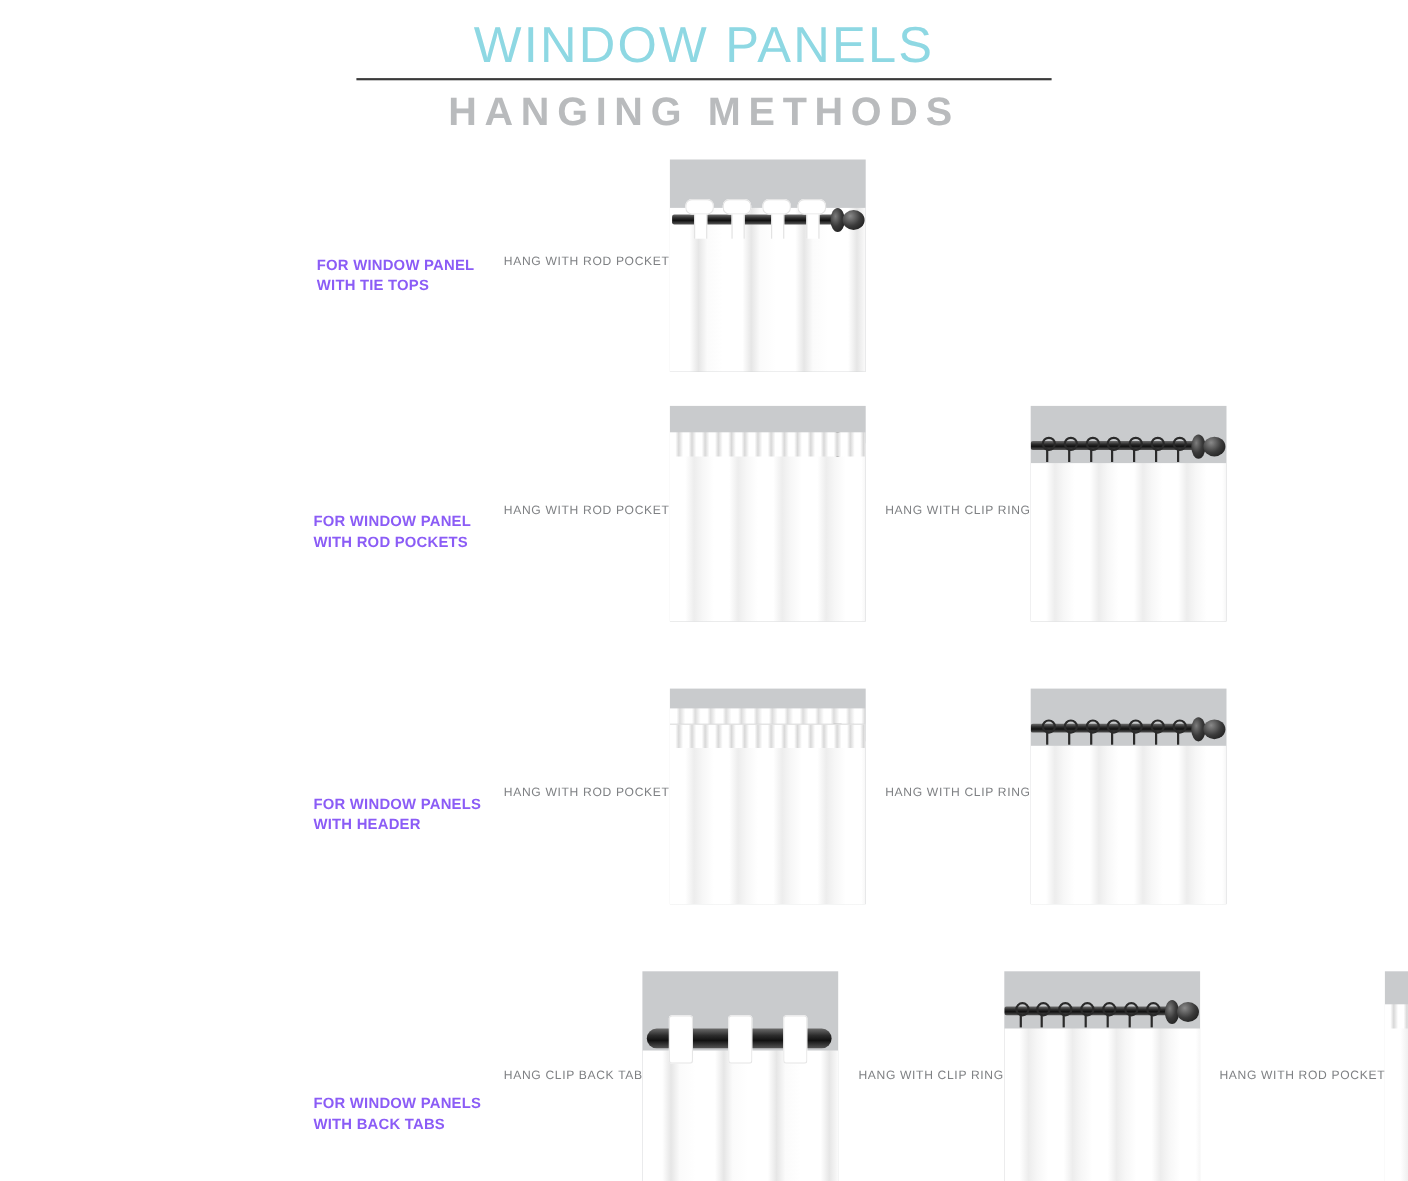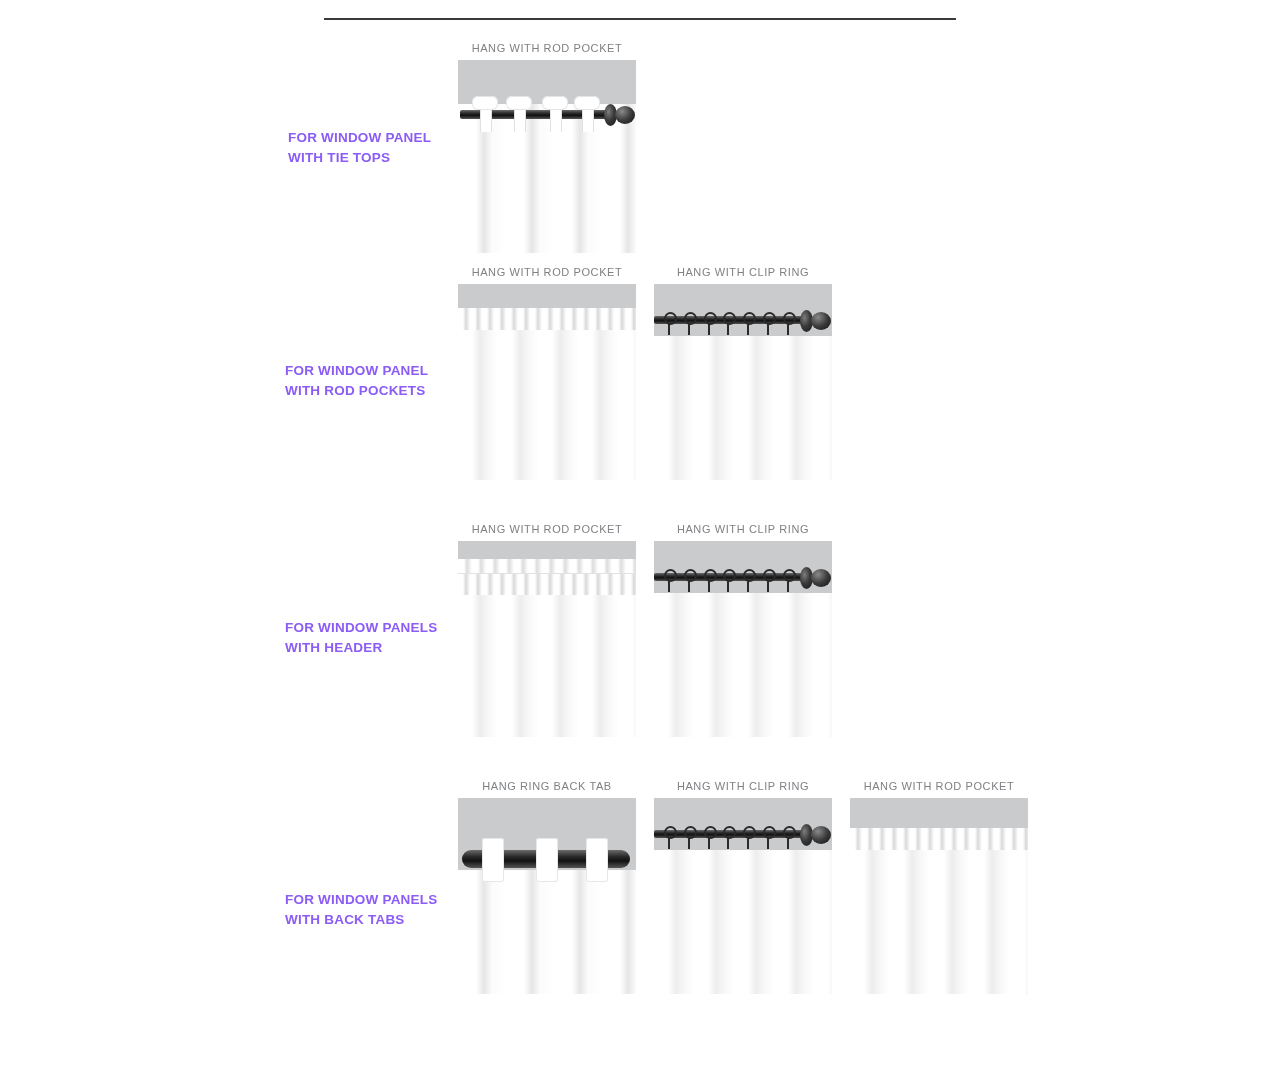--- a/index.html
+++ b/index.html
@@ -63,21 +63,21 @@
     color: #8b5cf6;
     text-align: left;
     white-space: pre-line;
   }
   .cells {
     display: flex;
     gap: 18px;
   }
   .cell {
     display: flex;
-    flex-direction: column;
+    flex-direction: row;
     align-items: center;
   }
   .cell-caption {
     font-size: 11px;
     letter-spacing: 0.6px;
     color: #7f8184;
     margin-bottom: 6px;
     text-align: center;
     white-space: nowrap;
   }
@@ -192,21 +192,23 @@
     background: #ffffff;
     border-radius: 3px;
     box-shadow: 0 0 0 1px #e6e6e6 inset;
     z-index: 6;
   }
 </style>
 </head>
 <body>
 
 <div class="header">
+  <div class="header-title">WINDOW PANELS</div>
   <div class="header-rule"></div>
+  <div class="header-subtitle">HANGING METHODS</div>
 </div>
 
 <div class="chart">
 
   <div class="row" style="height:200px;">
     <div class="row-label" style="position:absolute; left:288px; top:86px; width:180px;">FOR WINDOW PANEL
 WITH TIE TOPS</div>
     <div class="cells" style="margin-left:458px;">
       <div class="cell">
         <div class="cell-caption">HANG WITH ROD POCKET</div>
@@ -302,21 +304,21 @@
 
     </div>
   </div>
 
   <div class="row" style="height:230px; margin-top:22px;">
     <div class="row-label" style="position:absolute; left:285px; top:110px; width:190px;">FOR WINDOW PANELS
 WITH BACK TABS</div>
     <div class="cells" style="margin-left:458px;">
 
       <div class="cell">
-        <div class="cell-caption">HANG RING BACK TAB</div>
+        <div class="cell-caption">HANG CLIP BACK TAB</div>
         <div class="photo" style="width:178px;height:196px;">
           <div class="drape soft" style="top:72px;"></div>
           <div class="rod" style="left:4px; top:52px; width:168px; height:18px; border-radius:9px;"></div>
           <div class="tab" style="left:24px; top:40px; width:22px; height:44px;"></div>
           <div class="tab" style="left:78px; top:40px; width:22px; height:44px;"></div>
           <div class="tab" style="left:128px; top:40px; width:22px; height:44px;"></div>
         </div>
       </div>
 
       <div class="cell">

